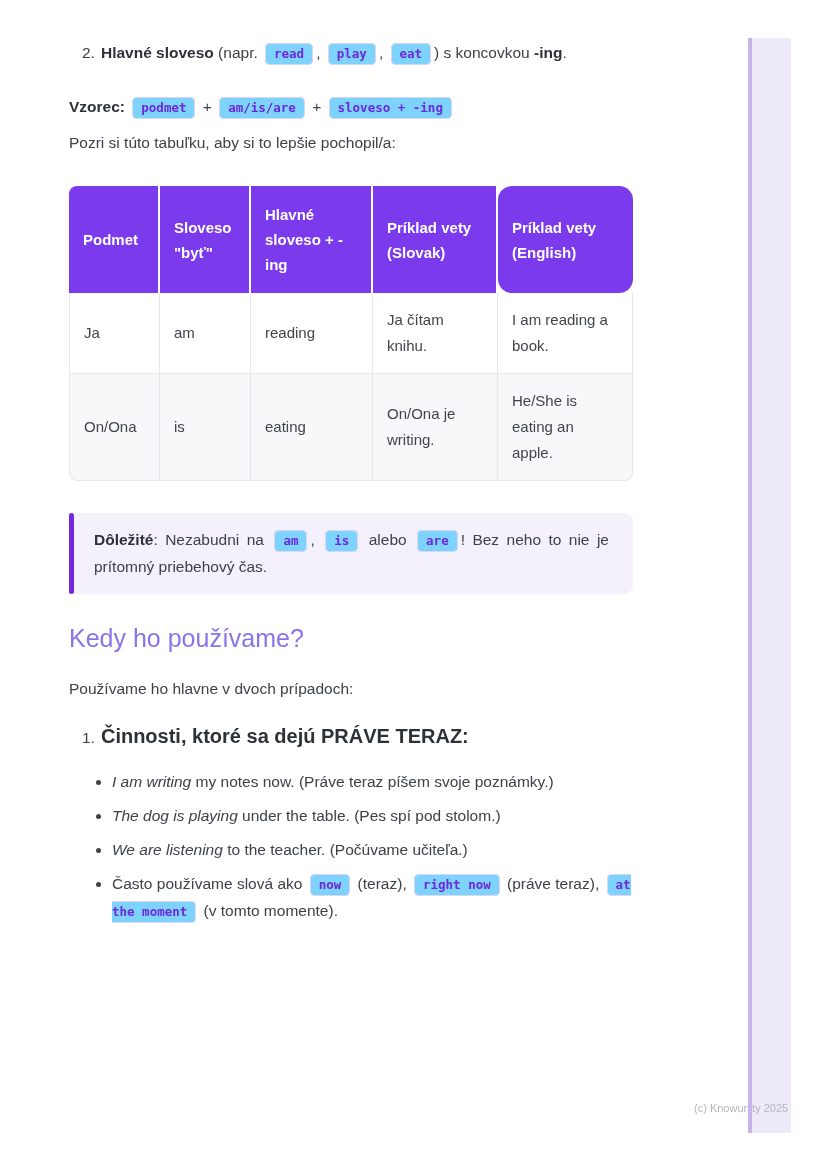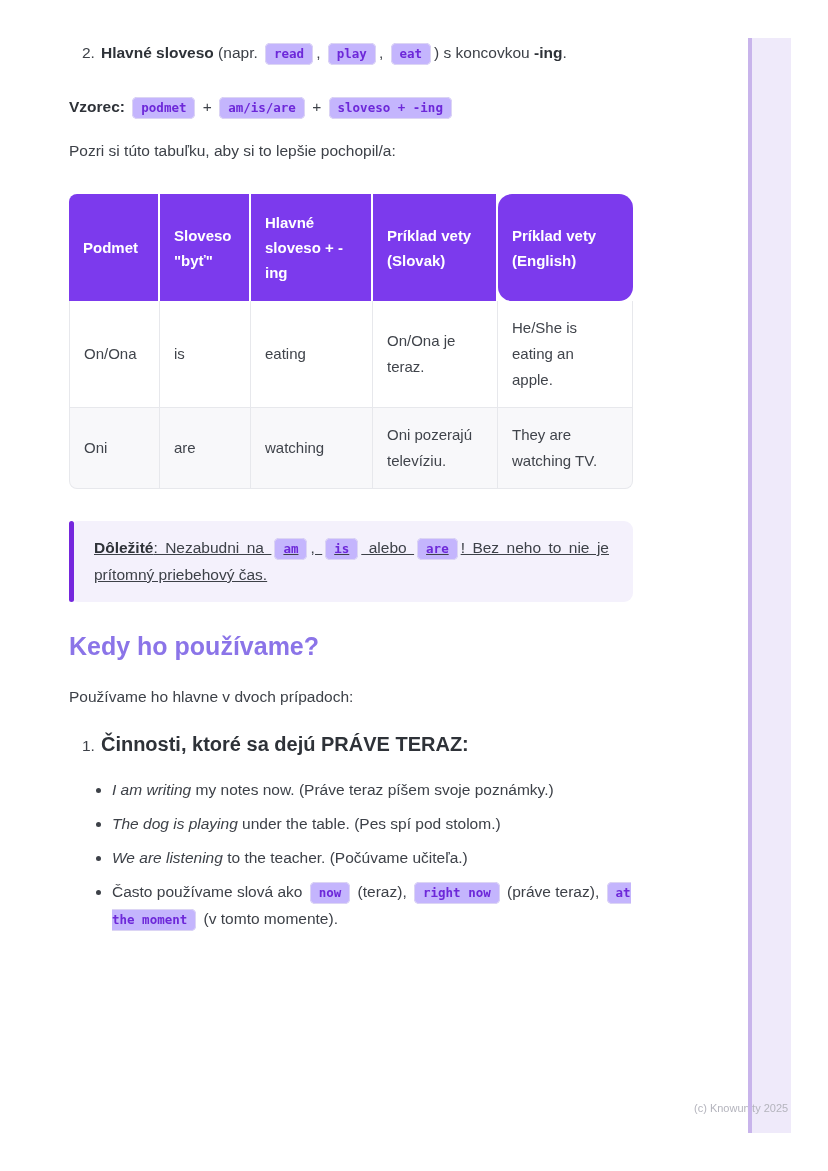--- a/index.html
+++ b/index.html
@@ -21,26 +21,26 @@
   .olitem .para { flex:1 1 auto; }
   .olitem-top { margin-top:42px; }
 
   strong { font-weight:bold; color:#2e3238; }
   em { }
 
   
   .rich code {
     font-family:"DejaVu Sans Mono","Liberation Mono",monospace;
     font-weight:bold; font-size:12.5px; color:#6d28d9;
-    background:#c4b5fd; border:1px solid #dcd5f4; border-radius:5px;
+    background:#7dd3fc; border:1px solid #dcd5f4; border-radius:5px;
     padding:2px 8px 3px 8px; margin:0 3px; white-space:normal;
   }
 
   .formula { margin-top:30px; font-size:15.5px; line-height:24px; }
-  .see-table { margin-top:20px; }
+  .see-table { margin-top:12px; }
 
   
   table.conj {
     margin-top:32px; width:564px; border-collapse:separate; border-spacing:0;
     table-layout:fixed; font-size:15px; border-radius:8px;
   }
   table.conj col:nth-child(1){ width:91px; }
   table.conj col:nth-child(2){ width:91px; }
   table.conj col:nth-child(3){ width:122px; }
   table.conj col:nth-child(4){ width:125px; }
@@ -59,32 +59,32 @@
     color:#40444b;
   }
   table.conj td:first-child { border-left:1px solid #e7e8ec; }
   table.conj tbody tr:nth-child(even) td { background:#f8f8fa; }
   table.conj tbody tr:last-child td:first-child { border-bottom-left-radius:8px; }
   table.conj tbody tr:last-child td:last-child  { border-bottom-right-radius:8px; }
 
   
   .callout {
     margin-top:32px; position:relative; background:#f4f1fc;
-    border-radius:9px; padding:14px 24px 14px 25px;text-decoration:underline;
+    border-radius:9px; padding:14px 24px 14px 25px;
   }
   .callout-bar {
     position:absolute; left:0; top:0; bottom:0; width:5px;
     background:#7527dd; border-radius:4px;
   }
   .callout .para { text-align:justify; font-size:15.5px; line-height:26px; }
 
   
   h2.section-heading {
     margin:30px 0 16px 0; font-size:25px; line-height:28px;
-    font-weight:bold; color:#8b74e8;
+    font-weight:normal; color:#8b74e8;
   }
   .section-intro { margin-top:26px; }
   .olitem-uses { margin-top:25px; }
   .olitem-uses .para { font-size:20px; }
 
   ul.examples { margin:22px 0 0 0; padding:0 0 0 43px; }
   ul.examples li {
     font-size:15.5px; line-height:26px; margin-bottom:8px; color:#3d4148;
   }
 
@@ -128,32 +128,32 @@
       <tr>
           <th>Podmet</th>
           <th>Sloveso "byť"</th>
           <th>Hlavné sloveso + -ing</th>
           <th>Príklad vety (Slovak)</th>
           <th>Príklad vety (English)</th>
         </tr>
     </thead>
     <tbody>
         <tr>
+          <td>Ja</td>
+          <td>am</td>
+          <td>reading</td>
+          <td>Ja čítam knihu.</td>
+          <td>I am reading a book.</td>
+        </tr>
+        <tr>
           <td>On/Ona</td>
           <td>is</td>
           <td>eating</td>
-          <td>On/Ona je teraz.</td>
+          <td>On/Ona je writing.</td>
           <td>He/She is eating an apple.</td>
-        </tr>
-        <tr>
-          <td>Oni</td>
-          <td>are</td>
-          <td>watching</td>
-          <td>Oni pozerajú televíziu.</td>
-          <td>They are watching TV.</td>
         </tr>
       </tbody>
   </table>
 
   <div class="callout">
     <div class="callout-bar"></div>
     <p class="para rich"><strong>Dôležité</strong><span>: Nezabudni na </span><code>am</code><span>, </span><code>is</code><span> alebo </span><code>are</code><span>! Bez neho to nie je prítomný priebehový čas.</span></p>
   </div>
 
   <h2 class="section-heading">Kedy ho používame?</h2>

